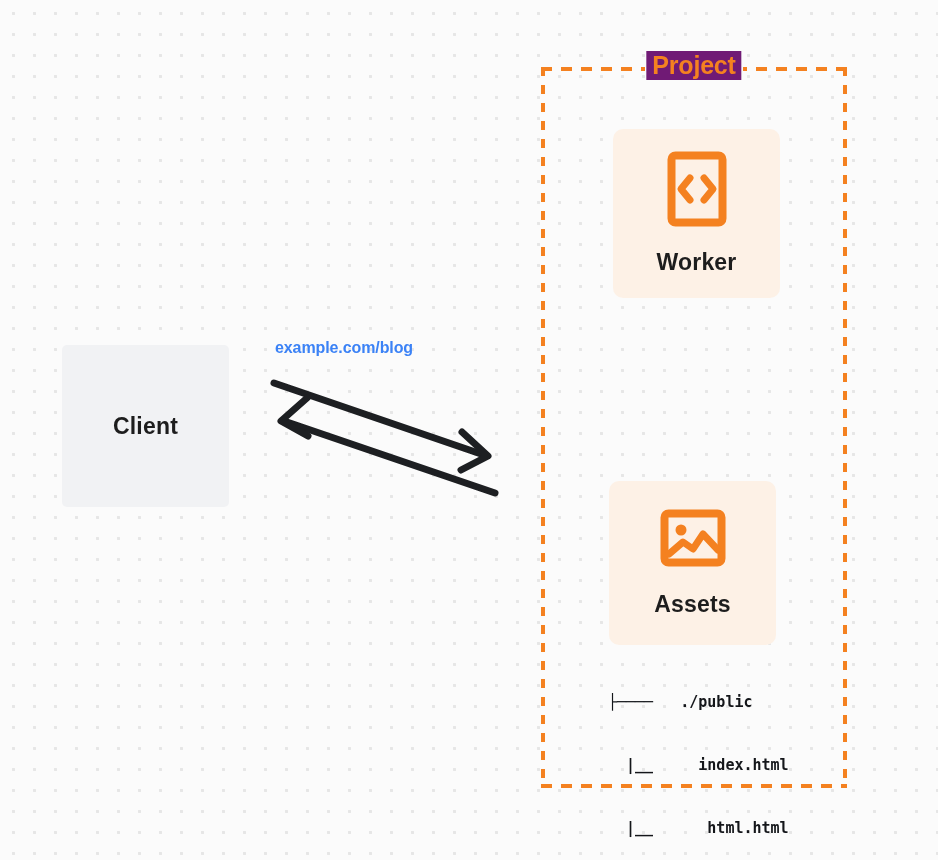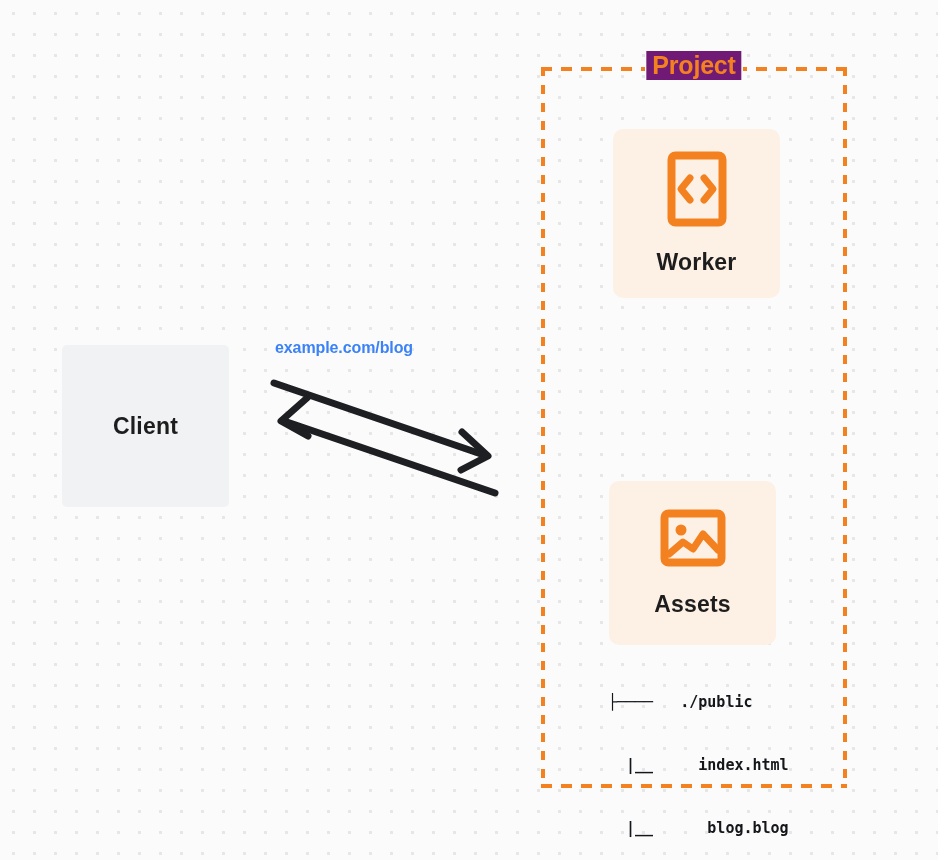--- a/index.html
+++ b/index.html
@@ -206,17 +206,17 @@
         <circle cx="21" cy="21" r="5.5" fill="#f48120"></circle>
         <polyline points="9,45 23,33 33,40 43,25 58,41" fill="none" stroke="#f48120" stroke-width="7" stroke-linecap="round" stroke-linejoin="round"></polyline>
       </svg>
     </span>
     <span class="card-label">Assets</span>
   </div>
 
   <div class="file-tree">
     <span class="file-tree-row">├────   ./public</span>
     <span class="file-tree-row">  |__     index.html</span>
-    <span class="file-tree-row">  |__      blog.blog</span>
+    <span class="file-tree-row">  |__      html.html</span>
     
   </div>
 
 </div>
 
 </body></html>

